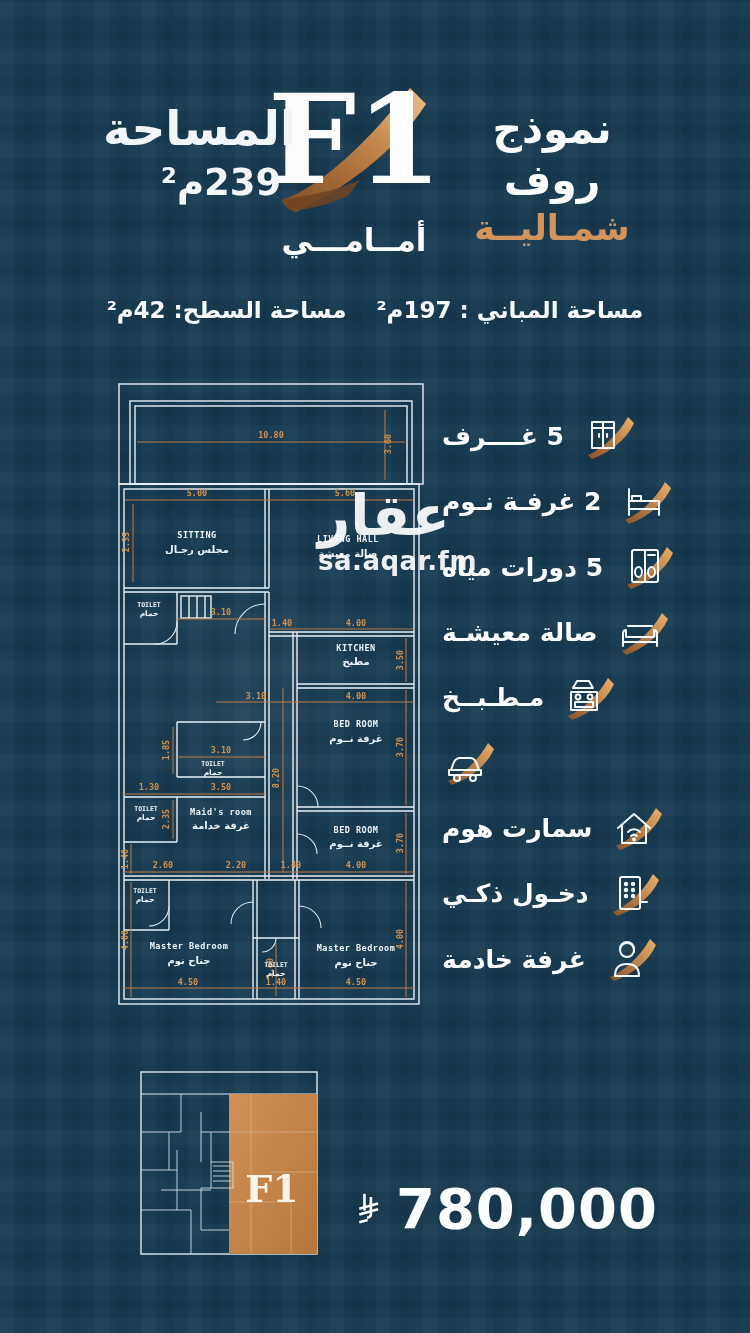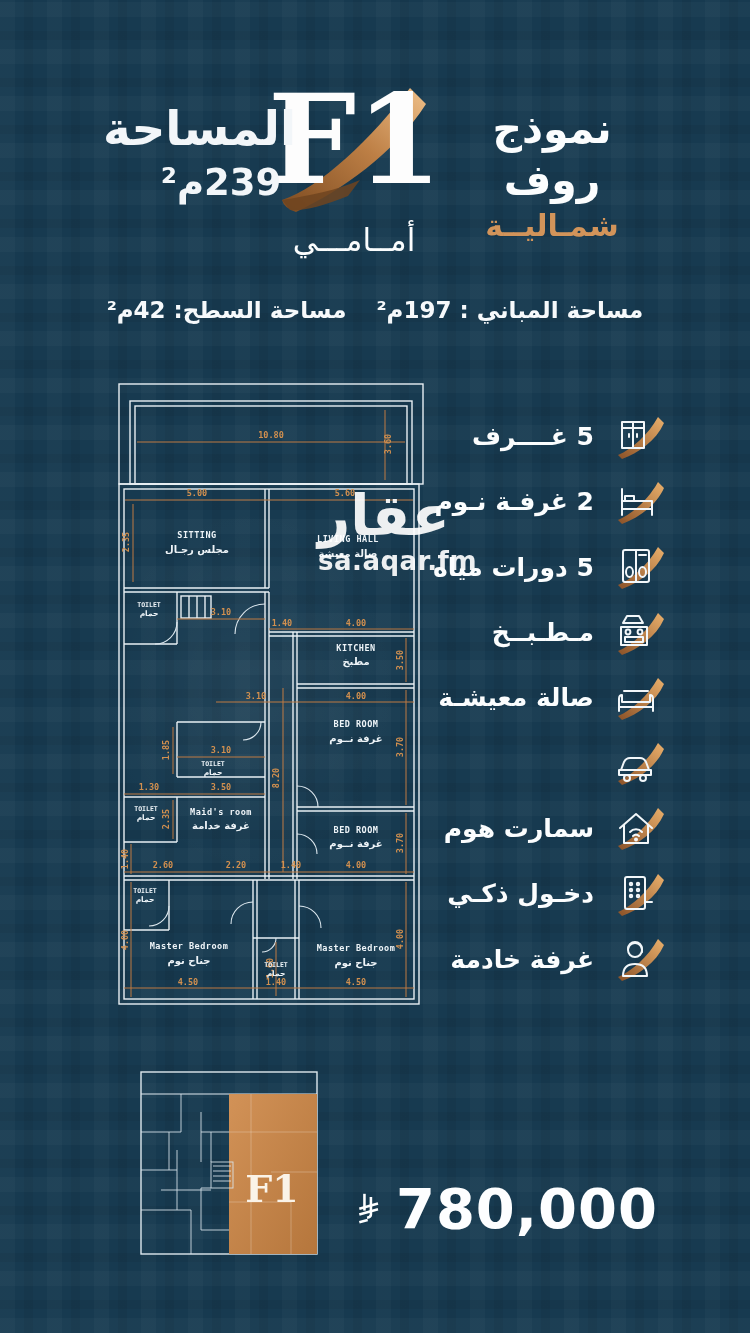--- a/index.html
+++ b/index.html
@@ -11,31 +11,31 @@
       repeating-linear-gradient(90deg, rgba(255,255,255,0.022) 0 15px, transparent 15px 47px),
       repeating-linear-gradient(0deg, rgba(0,0,0,0.05) 24px 33px, transparent 33px 71px),
       repeating-linear-gradient(90deg, rgba(0,0,0,0.05) 24px 33px, transparent 33px 71px);
   }
   .glow{position:absolute;left:40px;top:430px;width:420px;height:520px;border-radius:50%;
         background:radial-gradient(closest-side, rgba(255,255,255,0.05), transparent 70%);pointer-events:none;}
 
   
   .hdr-right{position:absolute;left:438px;top:104px;width:228px;text-align:center;direction:rtl;}
   .hdr-model{font-size:41px;font-weight:700;color:#fbfdfe;line-height:1.25;letter-spacing:-1px;}
-  .hdr-orient{font-size:30px;font-weight:700;color:#d2945a;line-height:1.25;letter-spacing:-1px;}
+  .hdr-orient{font-size:35px;font-weight:700;color:#d2945a;line-height:1.25;letter-spacing:-1px;}
   .logo{position:absolute;left:268px;top:72px;width:172px;height:158px;}
   .logo svg.swoosh{position:absolute;left:0;top:0;width:100%;height:100%;}
   .logo .f1{position:absolute;left:0;top:-6px;width:100%;text-align:center;
             font-family:"DejaVu Serif","Liberation Serif",serif;font-size:124px;font-weight:600;
             color:#fdfdfd;line-height:1.2;}
   .hdr-left{position:absolute;left:146px;top:100px;width:150px;text-align:center;direction:rtl;}
   .hdr-area-label{font-size:47px;font-weight:700;line-height:1.25;}
   .hdr-area-value{font-size:37px;font-weight:700;line-height:1.3;}
   .hdr-facing{position:absolute;left:268px;top:222px;width:172px;text-align:center;
-              font-size:31px;font-weight:400;color:#fbfdfe;}
+              font-size:31px;font-weight:700;color:#fbfdfe;}
   .area-line{position:absolute;left:0;top:297px;width:750px;display:flex;direction:rtl;
              justify-content:center;gap:30px;font-size:23px;font-weight:700;color:#f6f9fb;}
 
   
   .plan{position:absolute;left:113px;top:382px;width:322px;height:632px;}
   .plan .wall line,.plan .wall rect,.plan .wall path{stroke:#e9f0f4;stroke-width:1.4;fill:none;}
   .plan .door path{stroke:#dce7ee;stroke-width:1.1;fill:none;}
   .plan .dim line{stroke:#bf7a42;stroke-width:1;fill:none;}
   .plan .dimtxt{fill:#d2904f;font-family:"DejaVu Sans Mono","Liberation Mono",monospace;
                 font-size:8.5px;font-weight:700;text-anchor:middle;}
@@ -45,21 +45,21 @@
   .plan .sm{font-size:6.5px;letter-spacing:0;}
   .plan .sma{font-size:7.5px;}
 
   
   .wm{position:absolute;left:318px;top:488px;width:130px;opacity:.92;pointer-events:none;}
   .wm-logo{font-size:56px;font-weight:700;color:#ffffff;line-height:1.0;}
   .wm-site{font-size:26px;font-weight:700;color:#ffffff;margin-top:2px;letter-spacing:.5px;}
 
   
   .features{position:absolute;left:442px;top:404px;width:226px;display:flex;flex-direction:column;}
-  .feat{height:65.3px;display:flex;align-items:center;justify-content:flex-end;gap:18px;}
+  .feat{height:65.3px;display:flex;align-items:center;justify-content:flex-start;gap:18px;}
   .feat-label{font-size:25px;font-weight:700;color:#fbfdfe;direction:rtl;white-space:nowrap;}
   .feat-ic{position:relative;width:56px;height:50px;flex:0 0 56px;}
   .feat-ic svg{position:absolute;left:0;top:0;width:56px;height:50px;overflow:visible;}
   .feat-ic .glyph{stroke:#f2f7fa;stroke-width:2;fill:none;stroke-linecap:round;stroke-linejoin:round;}
 
   
   .thumb{position:absolute;left:139px;top:1070px;width:180px;height:188px;}
   .price{position:absolute;left:358px;top:1168px;width:300px;height:80px;display:flex;
          align-items:center;justify-content:flex-start;gap:16px;direction:ltr;}
   .price-num{font-size:56px;font-weight:700;color:#fdfeff;letter-spacing:1px;}
@@ -293,41 +293,41 @@
               <rect x="11" y="8" width="26" height="32" rx="2"></rect>
               <line x1="24" y1="8" x2="24" y2="40"></line>
           <ellipse cx="17.5" cy="30" rx="3.5" ry="5"></ellipse>
               <ellipse cx="30.5" cy="30" rx="3.5" ry="5"></ellipse>
           <line x1="27" y1="13" x2="34" y2="13"></line>
             </g>
         </svg>
       </span>
     </div>
     <div class="feat">
+      <span class="feat-label">صالة معيشـة</span>
+      <span class="feat-ic">
+        <svg viewBox="0 0 56 50">
+          <path d="M6,43 C20,37 36,23 46,5 L52,11 C44,29 26,41 10,47 Z" fill="url(#fsw)"></path>
+          <g class="glyph">
+              <path d="M12,18 H36 M10,22 Q7,22 7,26 V34 H41 V26 Q41,22 38,22 M10,22 V29 M38,22 V29 M10,29 H38 M7,34 V38 M41,34 V38"></path>
+            </g>
+        </svg>
+      </span>
+    </div>
+    <div class="feat">
       <span class="feat-label">مـطـبــخ</span>
       <span class="feat-ic">
         <svg viewBox="0 0 56 50">
           <path d="M6,43 C20,37 36,23 46,5 L52,11 C44,29 26,41 10,47 Z" fill="url(#fsw)"></path>
           <g class="glyph">
               <path d="M15,8 H27 L31,15 H11 Z"></path>
               <rect x="9" y="19" width="26" height="18"></rect>
           <circle cx="16" cy="24" r="2.4"></circle>
               <circle cx="28" cy="24" r="2.4"></circle>
               <rect x="13" y="29" width="18" height="5"></rect>
-            </g>
-        </svg>
-      </span>
-    </div>
-    <div class="feat">
-      <span class="feat-label">صالة معيشـة</span>
-      <span class="feat-ic">
-        <svg viewBox="0 0 56 50">
-          <path d="M6,43 C20,37 36,23 46,5 L52,11 C44,29 26,41 10,47 Z" fill="url(#fsw)"></path>
-          <g class="glyph">
-              <path d="M12,18 H36 M10,22 Q7,22 7,26 V34 H41 V26 Q41,22 38,22 M10,22 V29 M38,22 V29 M10,29 H38 M7,34 V38 M41,34 V38"></path>
             </g>
         </svg>
       </span>
     </div>
     <div class="feat">
       <span class="feat-ic">
         <svg viewBox="0 0 56 50">
           <path d="M6,43 C20,37 36,23 46,5 L52,11 C44,29 26,41 10,47 Z" fill="url(#fsw)"></path>
           <g class="glyph">
               <path d="M9,32 L12,24 Q14,20 18,20 H28 Q32,20 34,24 L37,32 M7,32 H39 V37 H7 Z"></path>

